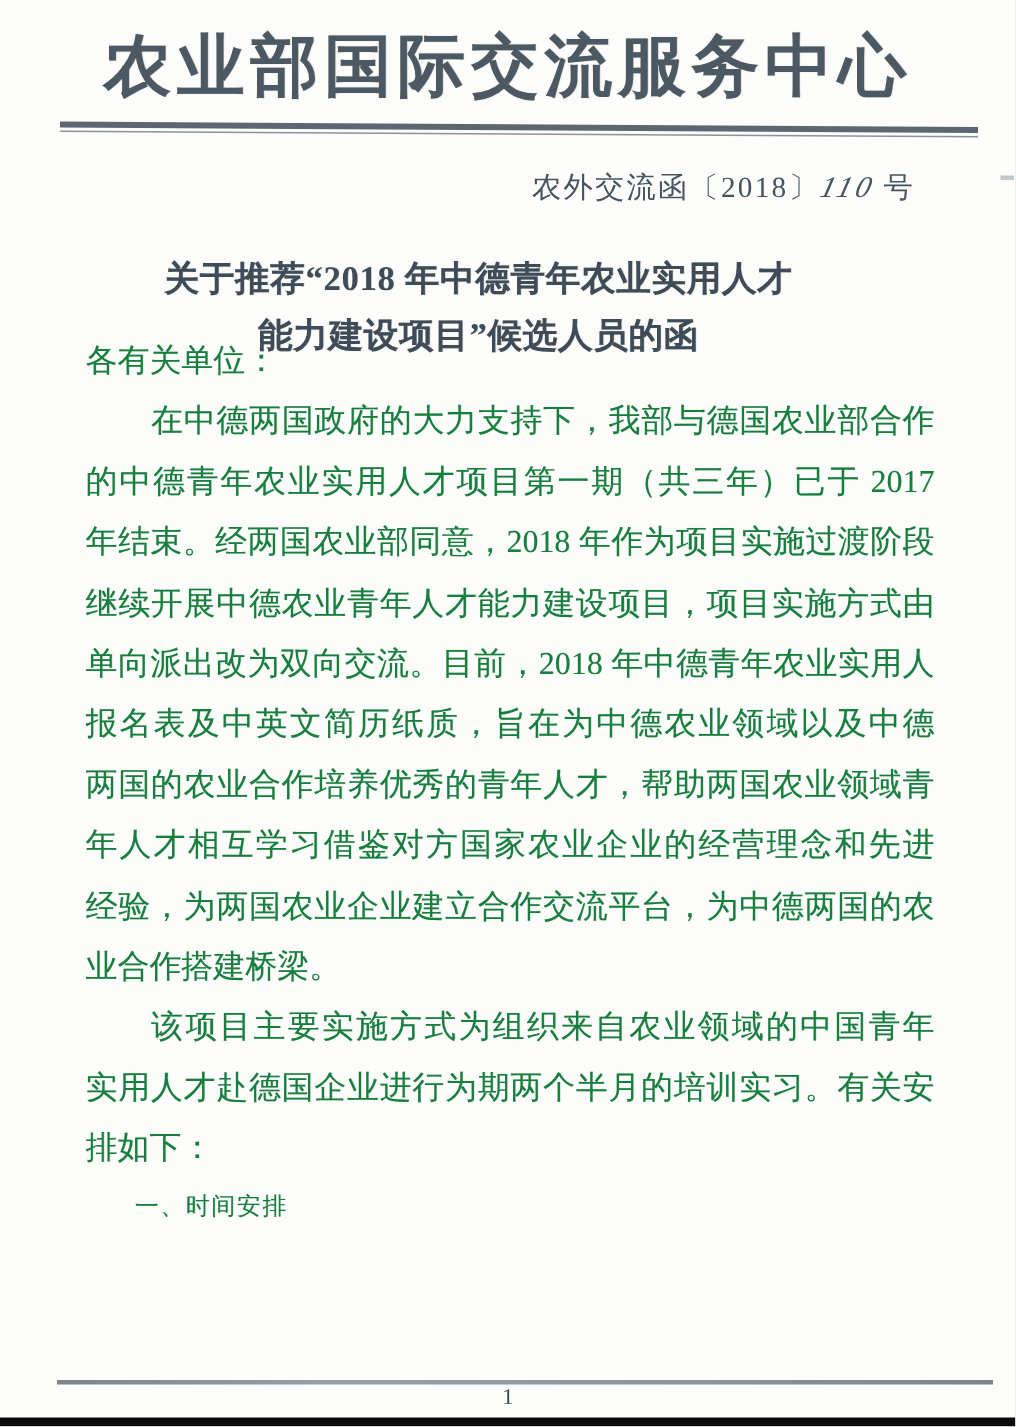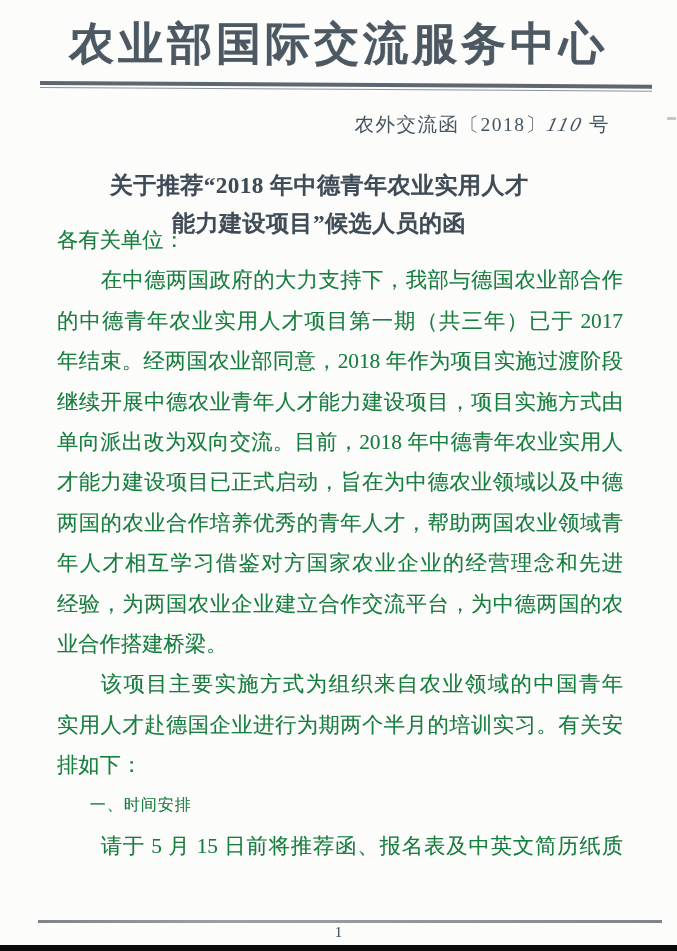--- a/index.html
+++ b/index.html
@@ -112,33 +112,32 @@
   </div>
 
   <div class="body-text">
     <div class="ln last">各有关单位：</div>
 
     <div class="ln first">在中德两国政府的大力支持下，我部与德国农业部合作</div>
     <div class="ln">的中德青年农业实用人才项目第一期（共三年）已于 2017</div>
     <div class="ln">年结束。经两国农业部同意，2018 年作为项目实施过渡阶段</div>
     <div class="ln">继续开展中德农业青年人才能力建设项目，项目实施方式由</div>
     <div class="ln">单向派出改为双向交流。目前，2018 年中德青年农业实用人</div>
-    <div class="ln">才能力建设项目已正式启动，旨在为中德农业领域以及中德</div>
+    <div class="ln">报名表及中英文简历纸质，旨在为中德农业领域以及中德</div>
     <div class="ln">两国的农业合作培养优秀的青年人才，帮助两国农业领域青</div>
     <div class="ln">年人才相互学习借鉴对方国家农业企业的经营理念和先进</div>
     <div class="ln">经验，为两国农业企业建立合作交流平台，为中德两国的农</div>
     <div class="ln last">业合作搭建桥梁。</div>
 
     <div class="ln first">该项目主要实施方式为组织来自农业领域的中国青年</div>
     <div class="ln">实用人才赴德国企业进行为期两个半月的培训实习。有关安</div>
     <div class="ln last">排如下：</div>
 
     <div class="ln heading first">一、时间安排</div>
 
-    <div class="ln first">请于 5 月 15 日前将推荐函、报名表及中英文简历纸质</div>
   </div>
 
   <div class="footer-rule"></div>
 
   <div class="page-number">1</div>
 
   <div class="edge-speck"></div>
 
   <div class="scan-strip"></div>
 

